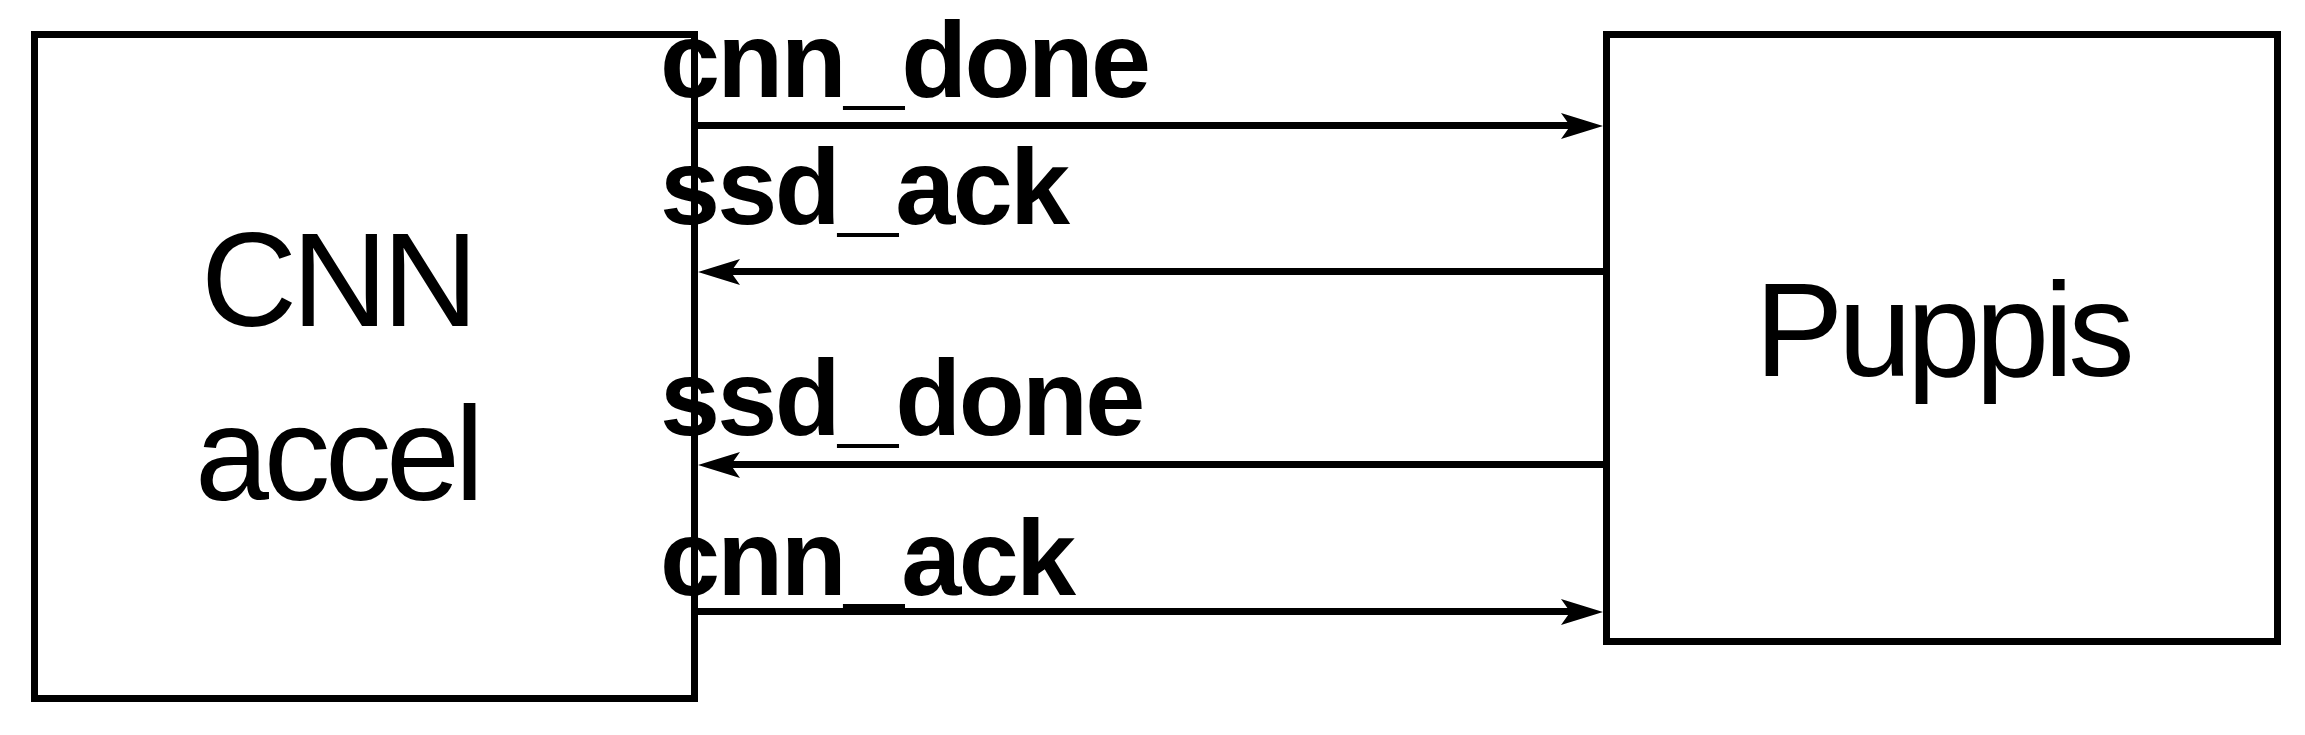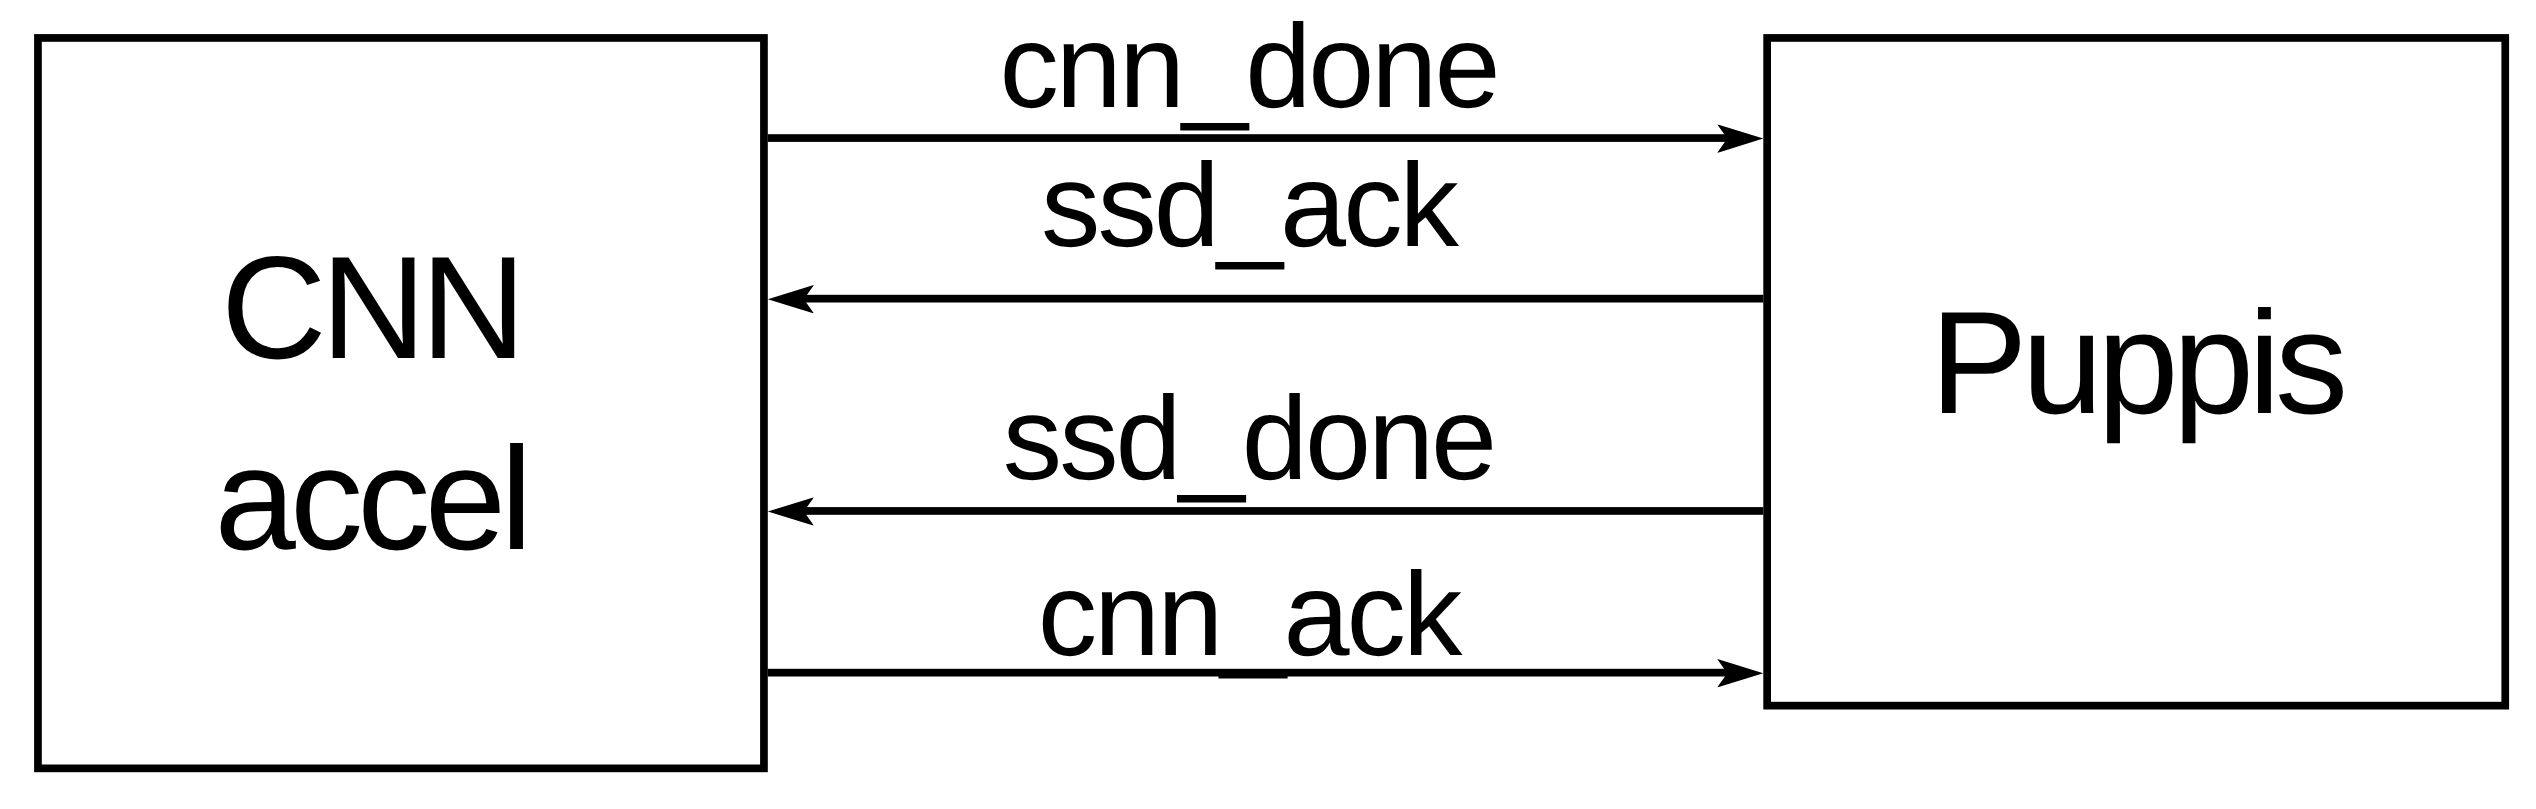--- a/index.html
+++ b/index.html
@@ -82,25 +82,25 @@
   .arrowhead-1 { top: 113px; }
   .arrowhead-2 { top: 259px; }
   .arrowhead-3 { top: 452px; }
   .arrowhead-4 { top: 599px; }
 
   
   .signal-label {
     position: absolute;
     left: 660px;
     width: 950px;
-    text-align: center;
     font-size: 108px;
     line-height: 108px;
     letter-spacing: -0.025em;
     white-space: nowrap;
+    font-weight: bold;
   }
   .signal-label-1 { top: 6px; }
   .signal-label-2 { top: 133px; }
   .signal-label-3 { top: 344px; }
   .signal-label-4 { top: 504px; }
 </style>
 </head>
 <body>
 
 <div class="canvas">

